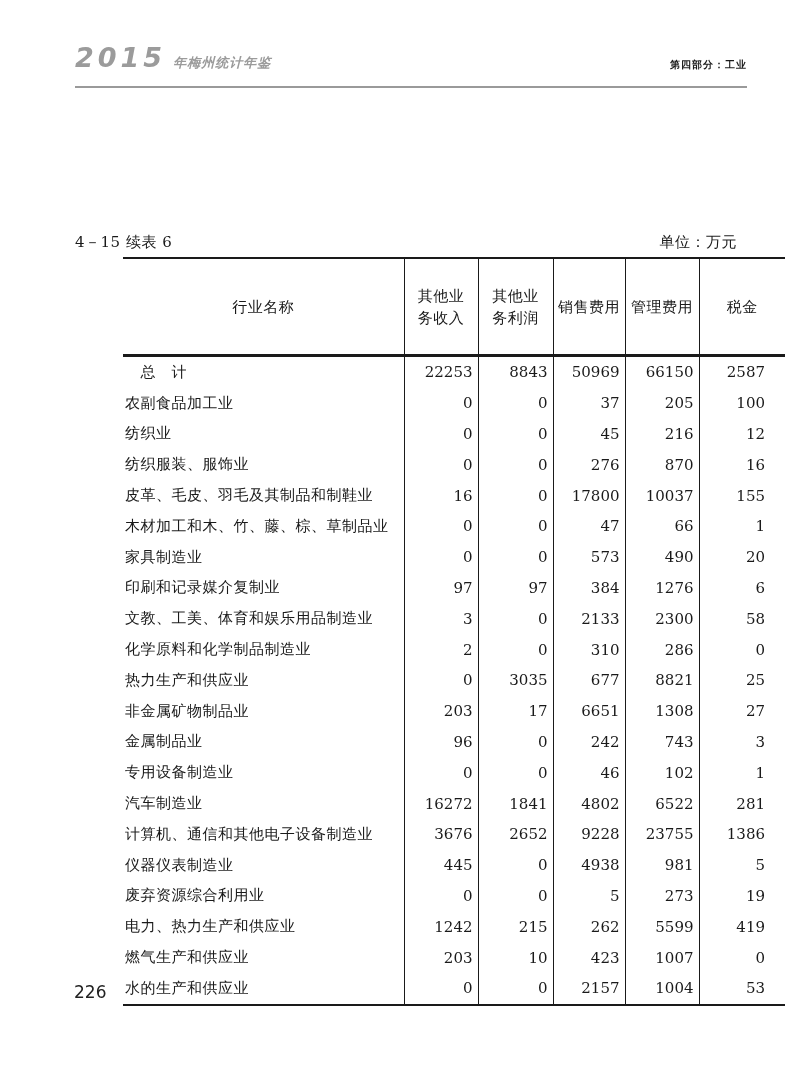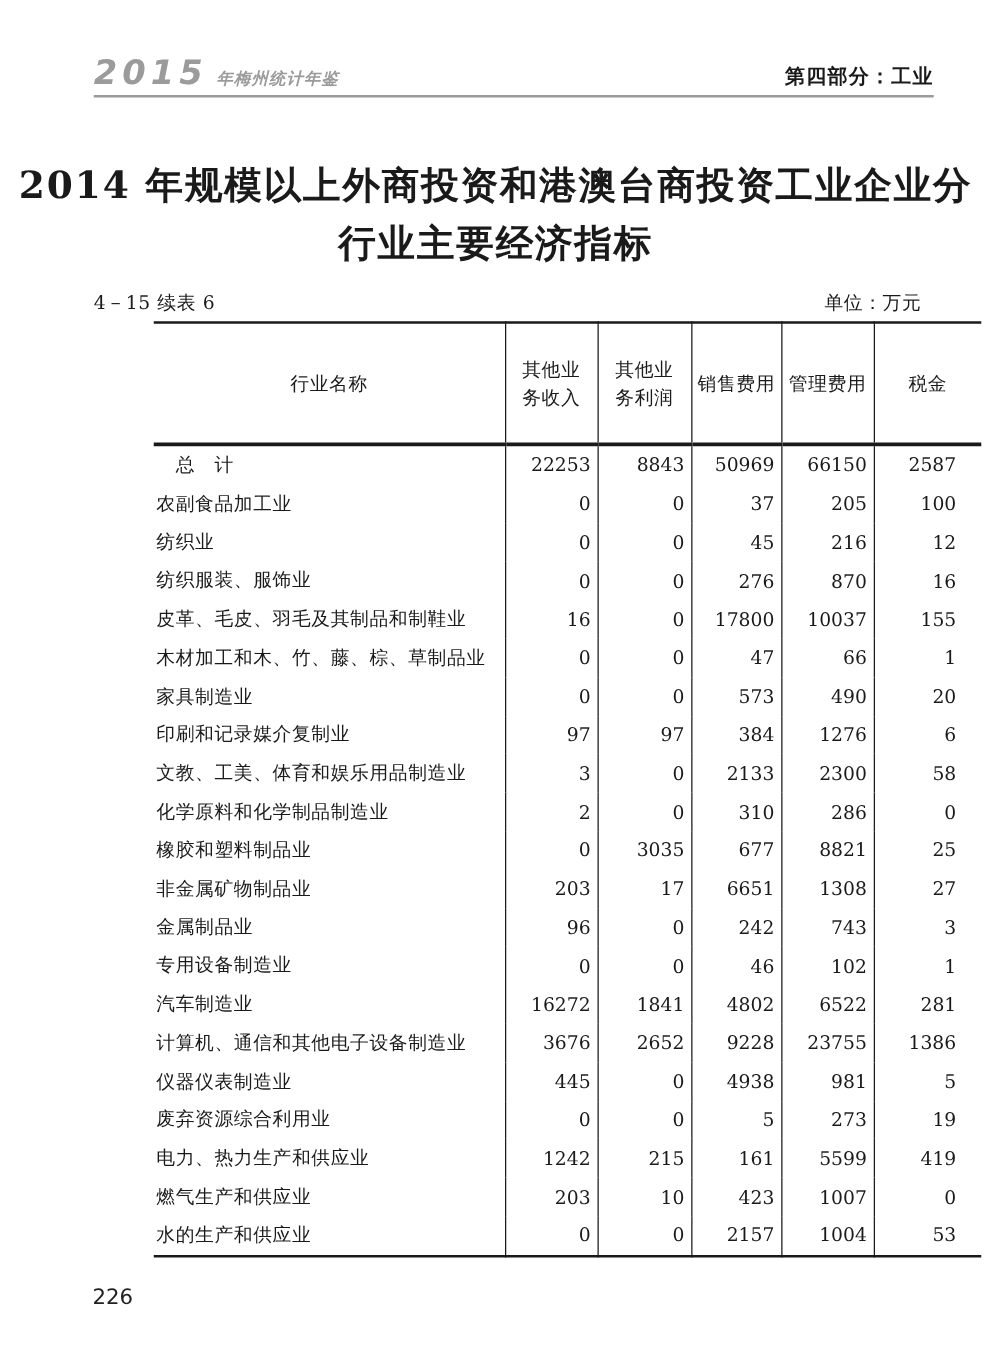--- a/index.html
+++ b/index.html
@@ -11,35 +11,35 @@
     outline:1px solid #d8d8d8;
     font-family:"DejaVu Serif","Liberation Serif",serif;
     color:#1a1a1a;
     overflow:hidden;
   }
   
   .page-header{
     position:absolute;left:75px;right:46px;top:40px;height:32px;
     border-bottom:2px solid #9a9a9a;
     display:flex;justify-content:space-between;align-items:flex-end;
-    padding-bottom:4px;
+    padding-bottom:14px;
   }
   .yearbook-logo{display:flex;align-items:baseline;gap:7px;color:#9b9b9b;}
   .logo-year{
     font-family:"DejaVu Sans","Liberation Sans",sans-serif;
     font-size:27px;font-weight:bold;font-style:italic;
     letter-spacing:4px;line-height:1;
   }
   .logo-suffix{
     font-family:"DejaVu Sans","Liberation Sans",sans-serif;
     font-size:13px;font-weight:bold;font-style:italic;letter-spacing:1px;text-align:right;
   }
   .section-label{
     font-family:"DejaVu Sans","Liberation Sans",sans-serif;
-    font-size:16px;font-weight:bold;letter-spacing:1px;
+    font-size:10px;font-weight:bold;letter-spacing:1px;
   }
   
   .page-title{
     position:absolute;top:125px;left:0;right:0;
     text-align:center;font-weight:bold;font-size:30px;line-height:47px;
     letter-spacing:1.5px;
   }
   
   .table-meta{
     position:absolute;top:233px;left:75px;width:662px;
@@ -58,42 +58,38 @@
     border-bottom:3px solid #1a1a1a;line-height:22px;letter-spacing:0.5px;
     padding:0;
   }
   .main-table th+th,.main-table td+td{border-left:1.5px solid #1a1a1a;}
   .main-table tbody td{height:30.8px;padding:0;vertical-align:middle;}
   .main-table td.label{text-align:left;padding-left:2px;letter-spacing:0.5px;white-space:pre;}
   .main-table td.num{text-align:right;padding-right:5px;font-variant-numeric:lining-nums;}
   .main-table td.num:last-child{padding-right:20px;}
   
   .page-number{
-    position:absolute;left:74px;top:1028px;
+    position:absolute;left:74px;top:982px;
     font-family:"DejaVu Sans","Liberation Sans",sans-serif;
     font-size:17px;color:#222;
   }
 </style>
 </head>
 <body>
 
 <div class="page">
 
   <div class="page-header">
     <div class="yearbook-logo">
       <span class="logo-year">2015</span>
       <span class="logo-suffix">年梅州统计年鉴</span>
     </div>
     <div class="section-label">第四部分：工业</div>
   </div>
 
-  <div class="page-title">
-    <div>2014 年规模以上外商投资和港澳台商投资工业企业分</div>
-    <div>行业主要经济指标</div>
-  </div>
 
   <div class="table-meta">
     <span>4－15 续表 6</span>
     <span>单位：万元</span>
   </div>
 
   <div class="table-wrap">
     <table class="main-table">
       <colgroup>
         <col style="width:281px">
@@ -202,21 +198,21 @@
           </tr>
           <tr>
             <td class="label">化学原料和化学制品制造业</td>
             <td class="num">2</td>
             <td class="num">0</td>
             <td class="num">310</td>
             <td class="num">286</td>
             <td class="num">0</td>
           </tr>
           <tr>
-            <td class="label">橡胶和塑料制品业</td>
+            <td class="label">热力生产和供应业</td>
             <td class="num">0</td>
             <td class="num">3035</td>
             <td class="num">677</td>
             <td class="num">8821</td>
             <td class="num">25</td>
           </tr>
           <tr>
             <td class="label">非金属矿物制品业</td>
             <td class="num">203</td>
             <td class="num">17</td>
@@ -269,21 +265,21 @@
             <td class="num">0</td>
             <td class="num">0</td>
             <td class="num">5</td>
             <td class="num">273</td>
             <td class="num">19</td>
           </tr>
           <tr>
             <td class="label">电力、热力生产和供应业</td>
             <td class="num">1242</td>
             <td class="num">215</td>
-            <td class="num">161</td>
+            <td class="num">262</td>
             <td class="num">5599</td>
             <td class="num">419</td>
           </tr>
           <tr>
             <td class="label">燃气生产和供应业</td>
             <td class="num">203</td>
             <td class="num">10</td>
             <td class="num">423</td>
             <td class="num">1007</td>
             <td class="num">0</td>

